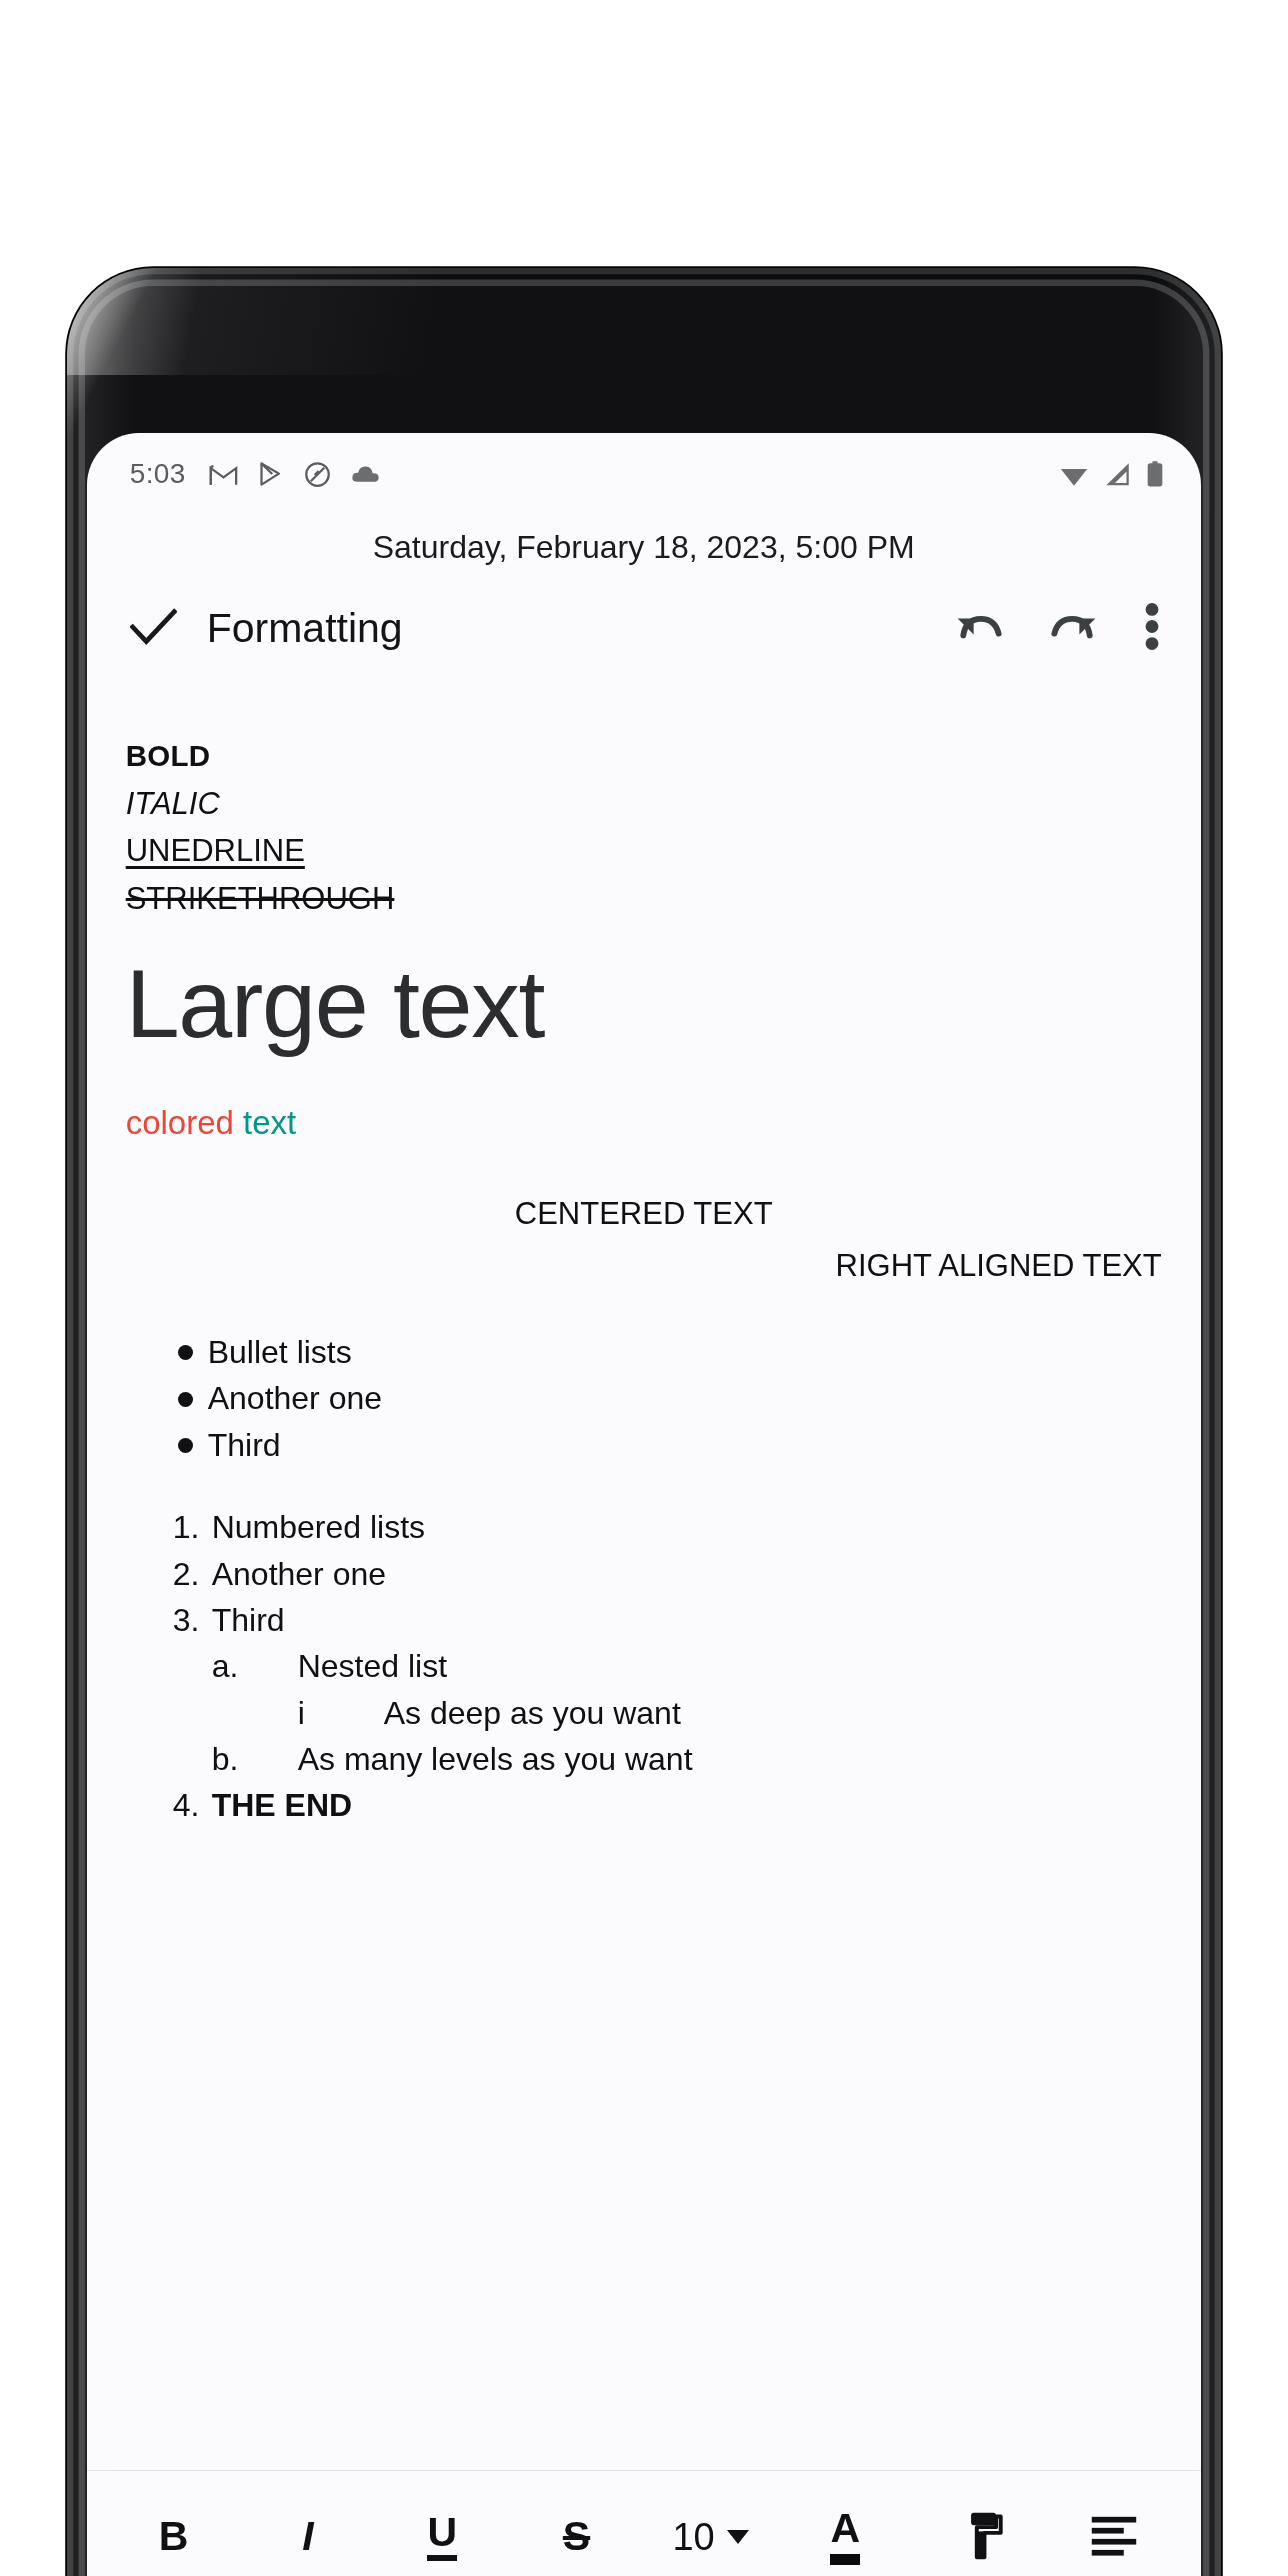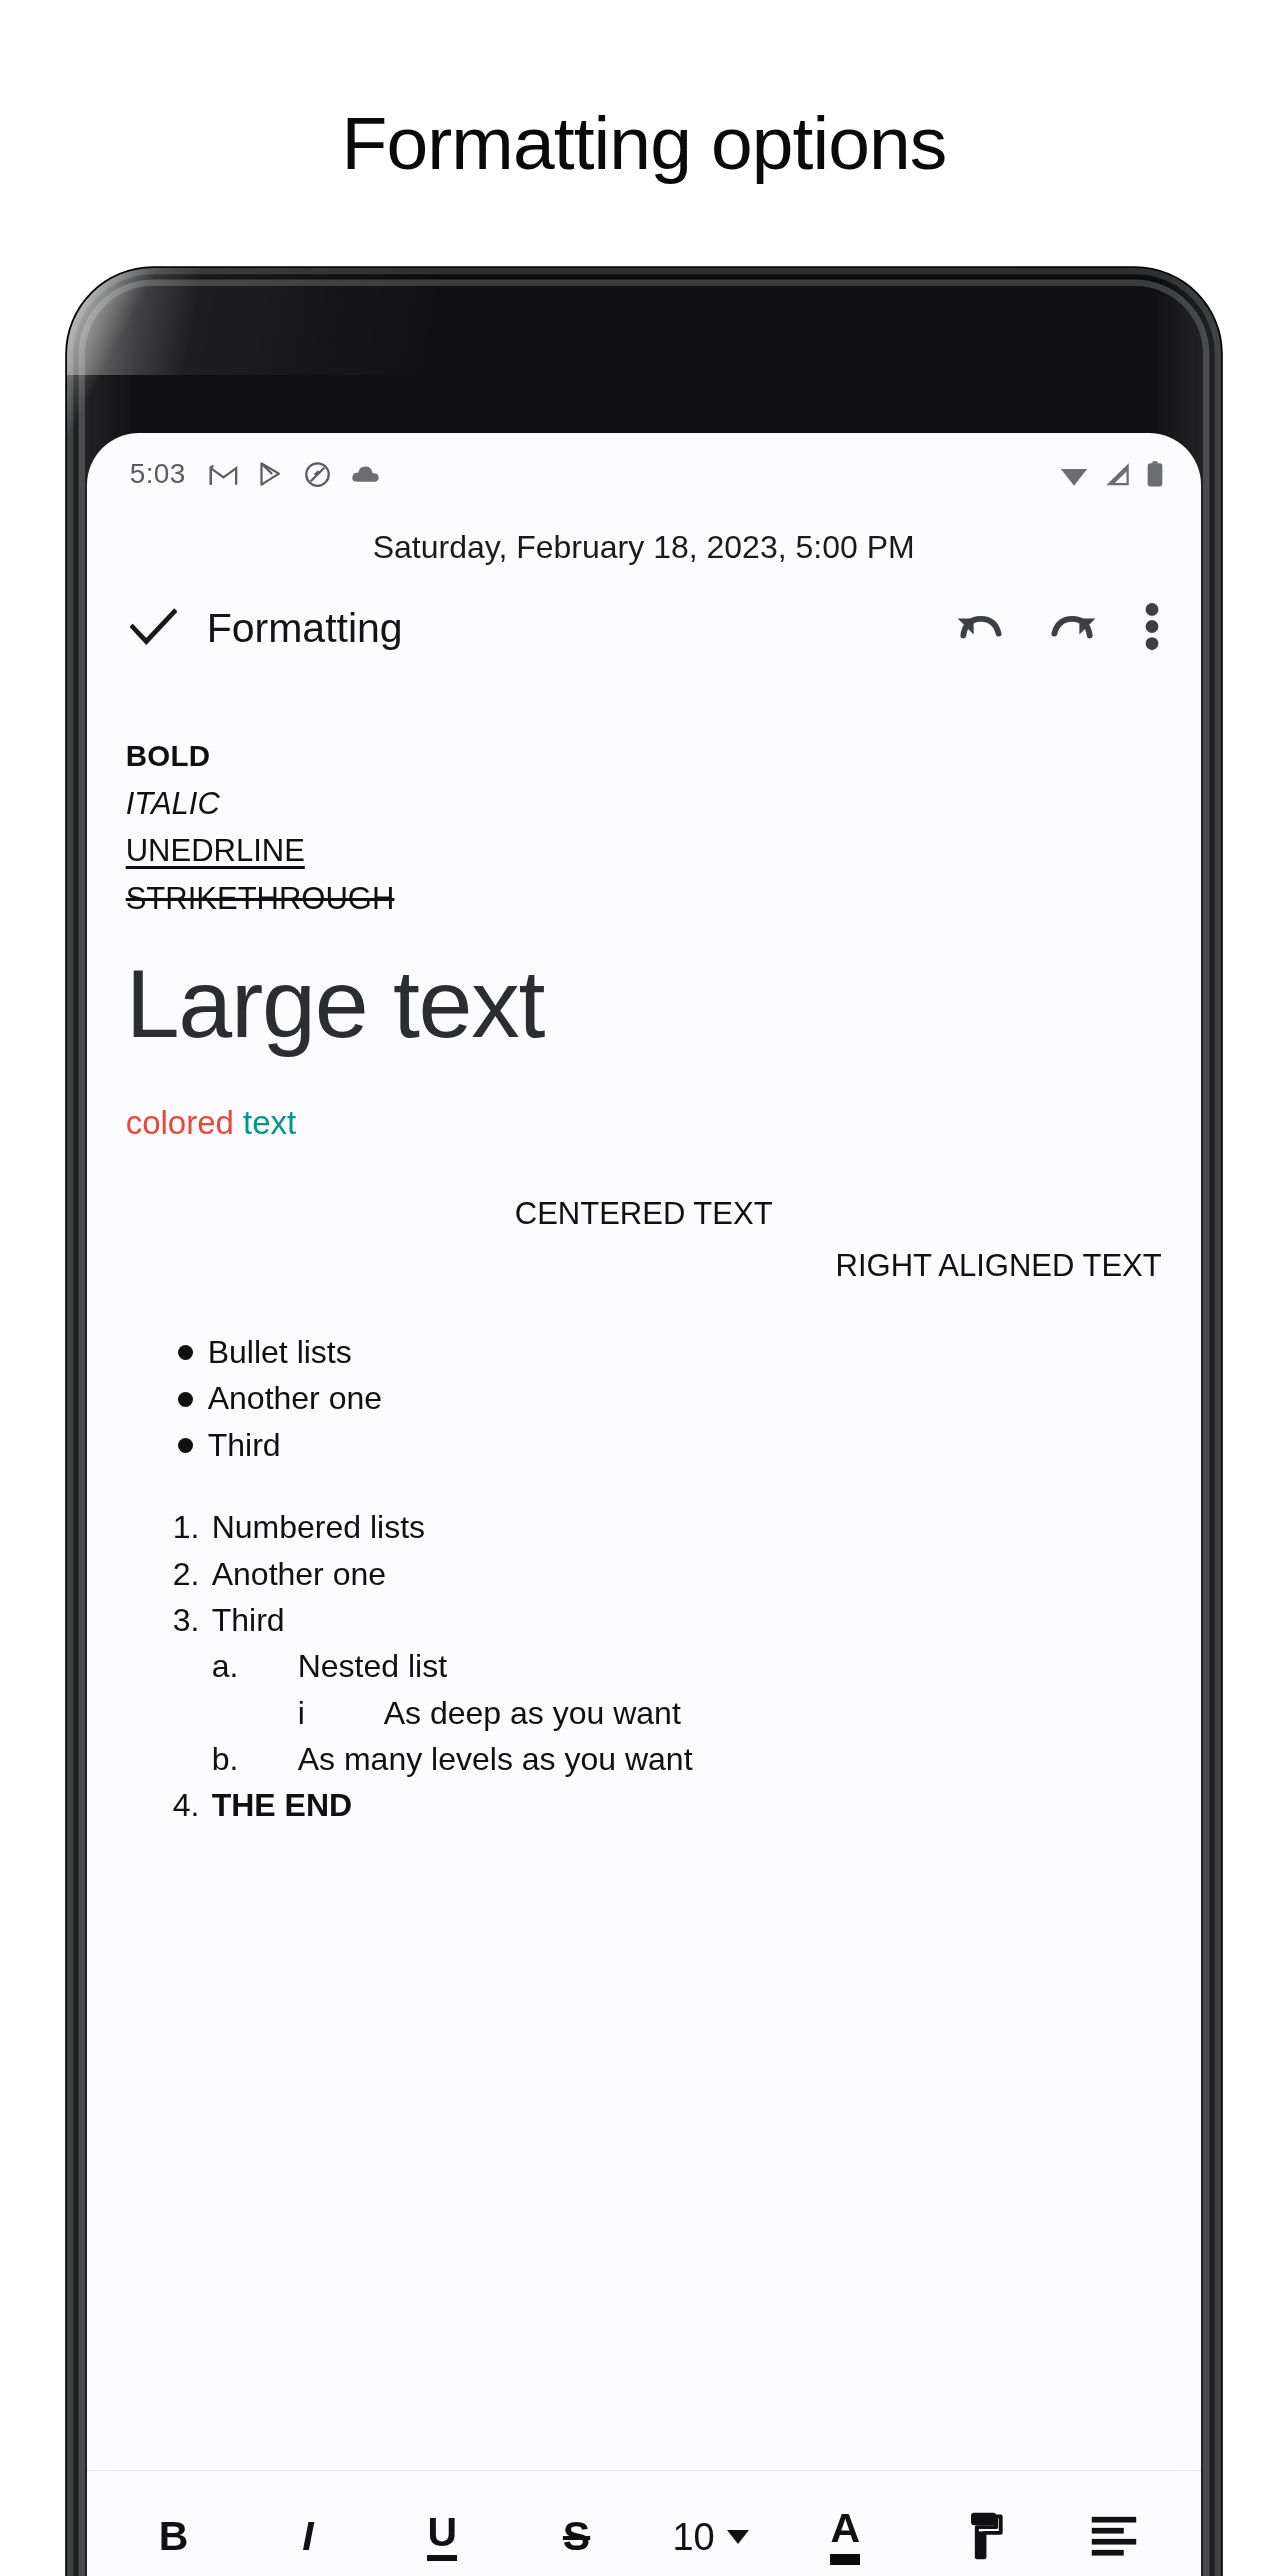--- a/index.html
+++ b/index.html
@@ -237,21 +237,20 @@
     font-size: 41px; font-weight: 600; line-height: 1;
     border-bottom: 11.6px solid #0b0b0c;
     padding-bottom: 4.5px;
   }
 </style>
 </head>
 <body>
 
 <div id="page">
 
-  <div class="page-heading">Formatting options</div>
 
   <div class="phone">
     <div class="phone-gloss"></div>
     <div class="phone-top-shine"></div>
     <div class="camera"></div>
     <div class="sensor"></div>
     <div class="earpiece"></div>
 
     <div class="screen">
 

